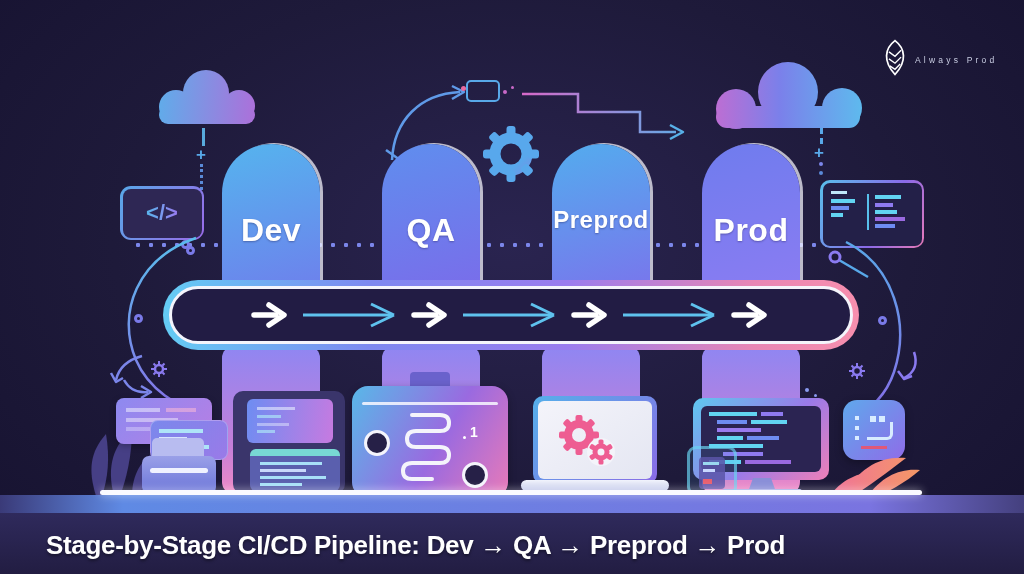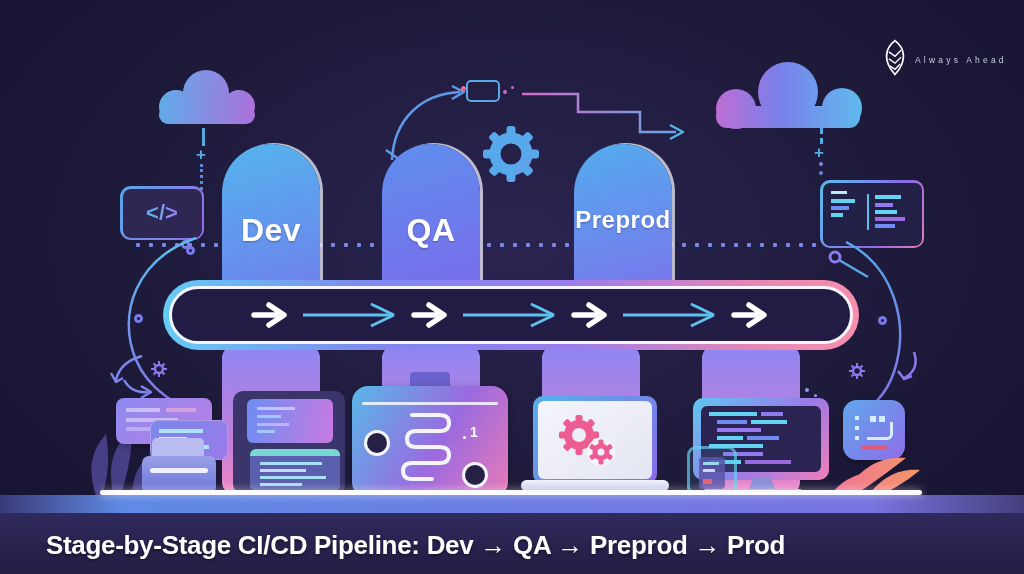--- a/index.html
+++ b/index.html
@@ -205,22 +205,25 @@
     <path d="M22 4 Q28 22 12 30" stroke="#8a7af0" stroke-width="2.5" fill="none"></path>
     <path d="M6 23 L12 31 L20 28" stroke="#8a7af0" stroke-width="2.5" fill="none" stroke-linejoin="round"></path>
   </svg>
 
   <div class="pillar" style="left:222px;background:linear-gradient(165deg,#55b4ee,#6e7fec);">
     <span class="stage-label">Dev</span>
   </div>
   <div class="pillar" style="left:382px;background:linear-gradient(165deg,#5f8eee,#7a6cea);">
     <span class="stage-label">QA</span>
   </div>
-  <div class="pillar p-preprod" style="left:574px;background:linear-gradient(165deg,#53acee,#7a74ec);">
+  <div class="pillar p-preprod" style="left:552px;background:linear-gradient(165deg,#53acee,#7a74ec);">
     <span class="stage-label">Preprod</span>
+  </div>
+  <div class="pillar" style="left:702px;background:linear-gradient(165deg,#6f7cee,#8b7cf2);">
+    <span class="stage-label">Prod</span>
   </div>
 
   <div class="column" style="left:222px;"></div>
   <div class="column" style="left:382px;"></div>
   <div class="column" style="left:542px;"></div>
   <div class="column" style="left:702px;"></div>
 
   <div class="band-outer">
     <div class="band-inner"></div>
   </div>
@@ -403,17 +406,17 @@
   <div class="desk-line"></div>
   <div class="floor"></div>
   <div class="caption">Stage-by-Stage CI/CD Pipeline: Dev → QA → Preprod → Prod</div>
 
   <div class="brand">
     <svg width="26" height="40" viewBox="0 0 30 44">
       <path d="M15 2 C27 11 29 26 15 41 C1 26 3 11 15 2 Z" fill="none" stroke="#fff" stroke-width="2"></path>
       <path d="M8 15 L15 20 L22 13 M8 23 L15 28 L22 21 M9 31 L15 35 L21 29" fill="none" stroke="#fff" stroke-width="1.6"></path>
     </svg>
     <div>
-      <div class="brand-tag">Always Ahead</div>
+      <div class="brand-tag">Always Prod</div>
     </div>
   </div>
 
 </div>
 
 </body></html>

